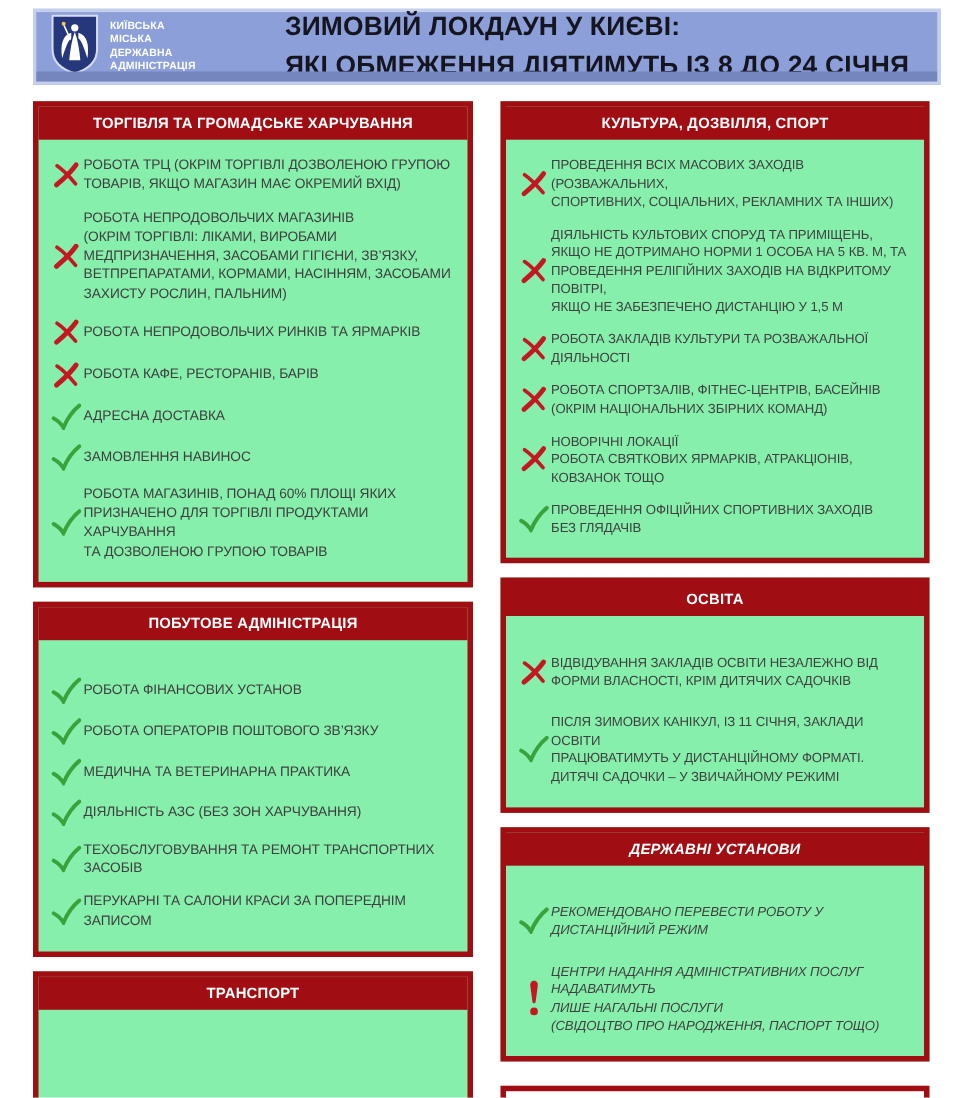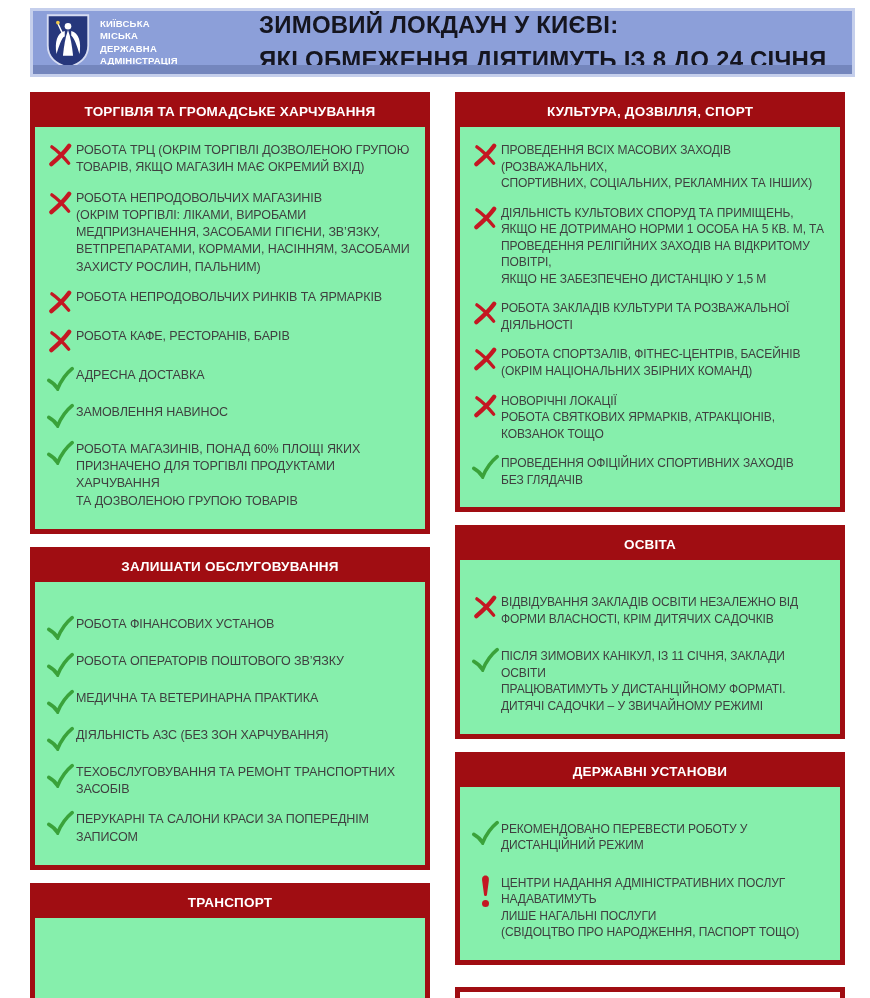--- a/index.html
+++ b/index.html
@@ -59,35 +59,35 @@
     width:100%;
   }
   .section-header{
     background:var(--red);
     color:#fff;text-align:center;
     font-weight:bold;font-size:13.5px;
     padding:7px 4px 8px;
     letter-spacing:.2px;
   }
   .section-body{padding:13px 10px 8px 9px;}
-  .item{display:flex;margin-bottom:11px;}
+  .item{display:flex;margin-bottom:11px;align-items:center;}
   .item.gap{margin-top:19px;}
   .item-icon{flex:0 0 32px;display:flex;justify-content:center;padding-top:1px;}
   .item-text{
     font-size:12.5px;color:var(--text);line-height:1.38;
     white-space:pre-line;letter-spacing:-.1px;padding-top:2px;
   }
   #col-right .item-text{font-size:12px;}
   
   #col-left .section:nth-child(1){min-height:360px;}
   #col-left .section:nth-child(2){min-height:283px;}
   #col-left .section:nth-child(3){min-height:219px;margin-bottom:0;}
   #col-right .section:nth-child(1){min-height:322px;}
   #col-right .section:nth-child(2){min-height:190px;}
-  #col-right .section:nth-child(3){min-height:184px;margin-bottom:22px;}
+  #col-right .section:nth-child(3){min-height:184px;margin-bottom:22px;font-style:italic;}
   
   .reminder{
     border:5px solid var(--red);
     background:#fff;
     min-height:142px;
     display:flex;align-items:center;gap:12px;
     padding:10px 14px 10px 10px;
   }
   .mask-icon{flex:0 0 92px;display:flex;justify-content:center;}
   .reminder-text{
@@ -203,21 +203,21 @@
               </span>
     <span class="item-text">РОБОТА МАГАЗИНІВ, ПОНАД 60% ПЛОЩІ ЯКИХ
 ПРИЗНАЧЕНО ДЛЯ ТОРГІВЛІ ПРОДУКТАМИ ХАРЧУВАННЯ
 ТА ДОЗВОЛЕНОЮ ГРУПОЮ ТОВАРІВ</span>
   </div>
 </div>
   </section>
 
   <section class="section">
     <header class="section-header">
-      <span class="section-title">ЗАЛИШАТИ ОБСЛУГОВУВАННЯ</span>
+      <span class="section-title">ПОБУТОВЕ АДМІНІСТРАЦІЯ</span>
     </header>
     <div class="section-body">
 
   <div class="item gap">
     <span class="item-icon">
                 <svg width="28" height="25" viewBox="0 0 30 26">
                   <path d="M3 15 C7.5 17.5 10.5 20.5 12.5 24 C16.5 14.5 22.5 7 28 2.5" style="stroke:var(--green)" stroke-width="3.8" fill="none" stroke-linecap="round"></path>
                 </svg>
               </span>
     <span class="item-text">РОБОТА ФІНАНСОВИХ УСТАНОВ</span>

